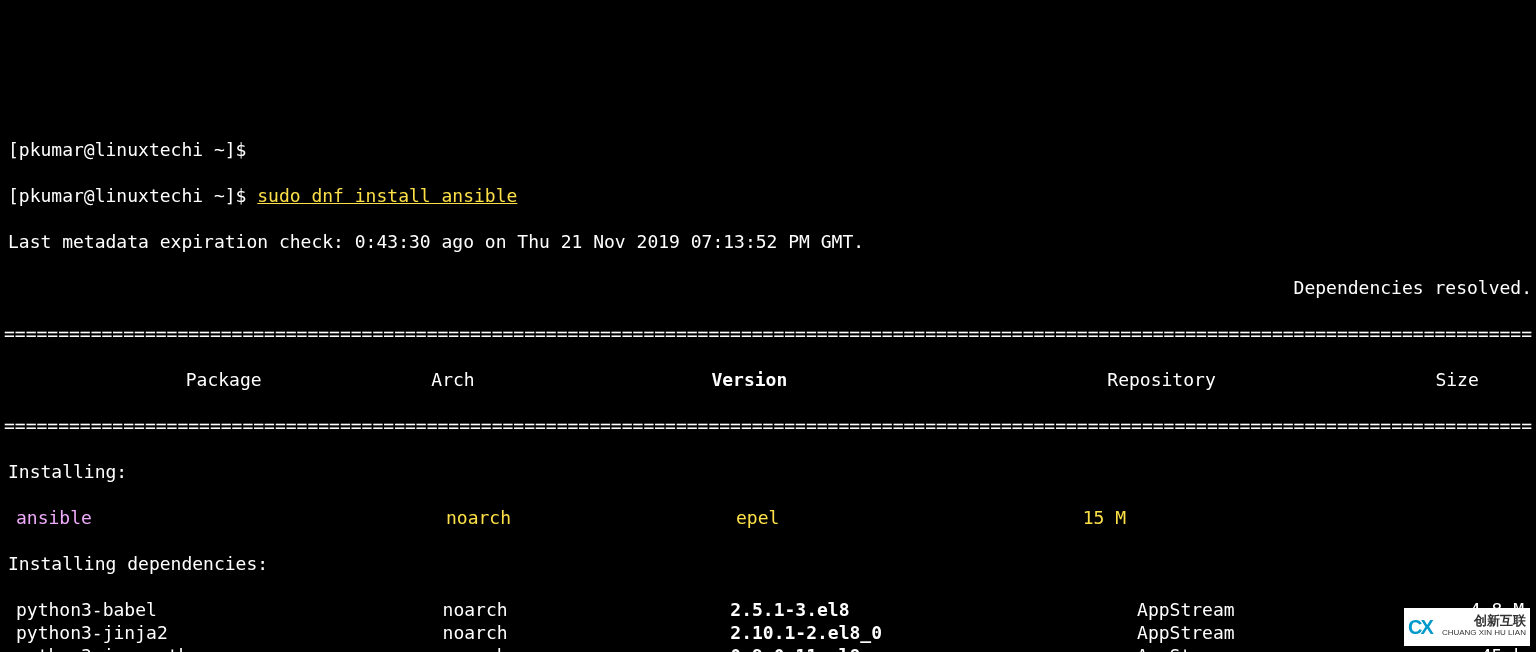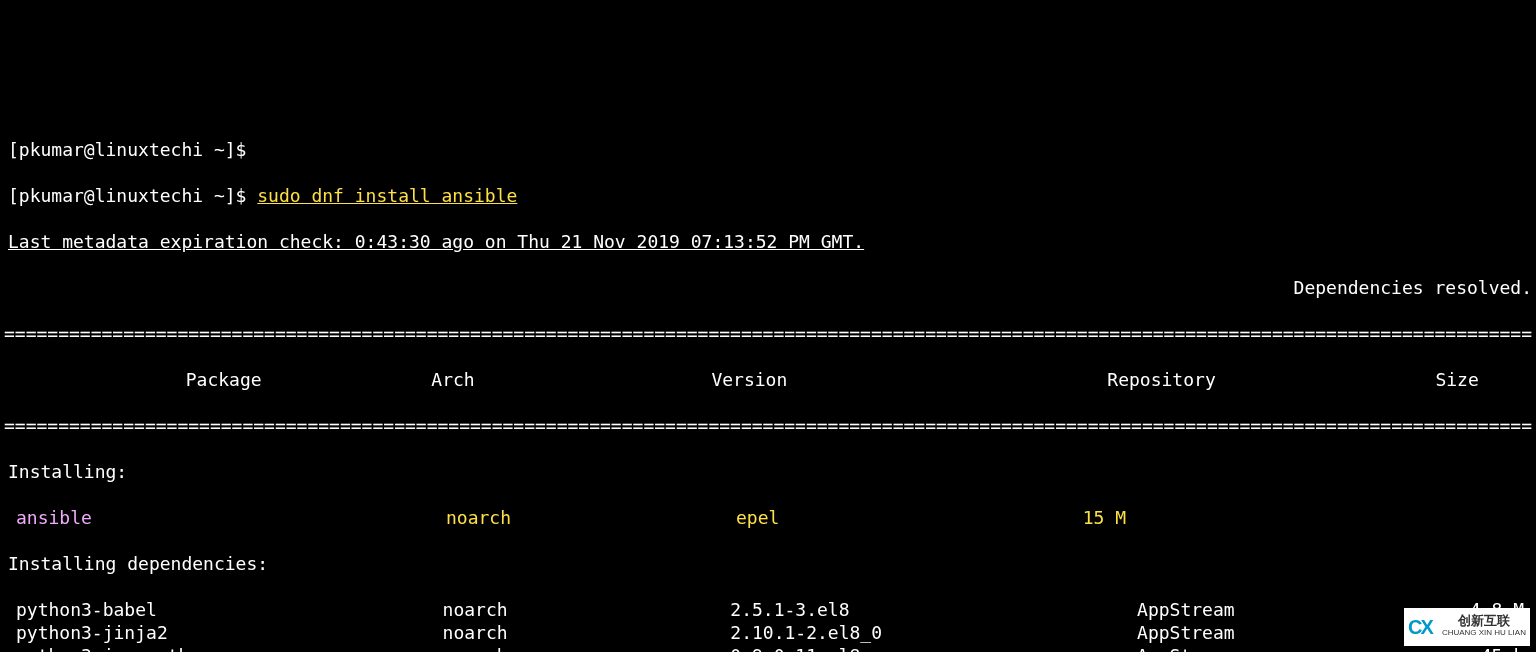--- a/index.html
+++ b/index.html
@@ -19,21 +19,21 @@
     padding: 0 4px;
   }
   .green { color: #f0abfc; }
   .orange { color: #fde047; }
   .underline { text-decoration: underline; }
   .row {
     display: flex;
   }
   .col-package { width: 430px;  padding-left: 4px; }
   .col-arch    { width: 290px; }
-  .col-version { width: 410px; }
+  .col-version { width: 410px; font-weight: bold; }
   .col-repo    { width: 290px; }
   .col-size    { width: 100px; text-align: right; padding-right: 8px; }
   .hdr .col-package { padding-left: 12px; text-align: center; }
   .hdr .col-size    { text-align: left; padding-right: 0; padding-left: 48px;}
   .line { padding-left: 4px; }
   .pkgname { padding-left: 12px; }
   .rule {
     letter-spacing: 0;
     overflow: hidden;
     height: 23px;
@@ -54,31 +54,31 @@
     gap: 10px;
     padding: 2px 4px;
     box-sizing: border-box;
   }
   .watermark .logo {
     font-size: 20px;
     font-weight: bold;
     color: #0099cc;
     letter-spacing: -2px;
   }
-  .watermark .txt { line-height: 10px; text-align: center; }
+  .watermark .txt { line-height: 10px; text-align: right; }
 </style>
 </head>
 <body>
 
 
 
 <div class="term">
 <span class="line" style="display: block;">[pkumar@linuxtechi ~]$</span>
 <span class="line" style="display: block;"><span>[pkumar@linuxtechi ~]$ </span><span class="orange underline">sudo dnf install ansible</span></span>
-<span class="line" style="display: block; text-decoration: underline;">Last metadata expiration check: 0:43:30 ago on Thu 21 Nov 2019 07:13:52 PM GMT.</span>
+<span class="line" style="display: block;">Last metadata expiration check: 0:43:30 ago on Thu 21 Nov 2019 07:13:52 PM GMT.</span>
 <span class="line" style="display: block; text-align: right;">Dependencies resolved.</span>
 <span class="rule" style="display: block;">===================================================================================================================================================</span>
 <div class="row hdr"><span class="col-package">Package</span><span class="col-arch">Arch</span><span class="col-version">Version</span><span class="col-repo">Repository</span><span class="col-size">Size</span></div>
 <span class="rule" style="display: block;">===================================================================================================================================================</span>
 <span class="line" style="display: block;">Installing:</span>
 <div class="row"><span class="col-package pkgname"><span class="green">ansible</span></span><span class="col-arch orange">noarch</span><span class="col-repo orange">epel</span><span class="col-size orange">15 M</span></div>
 <span class="line" style="display: block;">Installing dependencies:</span>
 <div id="deps-container"><div class="row"><span class="col-package pkgname">python3-babel</span><span class="col-arch">noarch</span><span class="col-version">2.5.1-3.el8</span><span class="col-repo">AppStream</span><span class="col-size">4.8 M</span></div><div class="row"><span class="col-package pkgname">python3-jinja2</span><span class="col-arch">noarch</span><span class="col-version">2.10.1-2.el8_0</span><span class="col-repo">AppStream</span><span class="col-size">538 k</span></div><div class="row"><span class="col-package pkgname">python3-jmespath</span><span class="col-arch">noarch</span><span class="col-version">0.9.0-11.el8</span><span class="col-repo">AppStream</span><span class="col-size">45 k</span></div></div>
 
 

